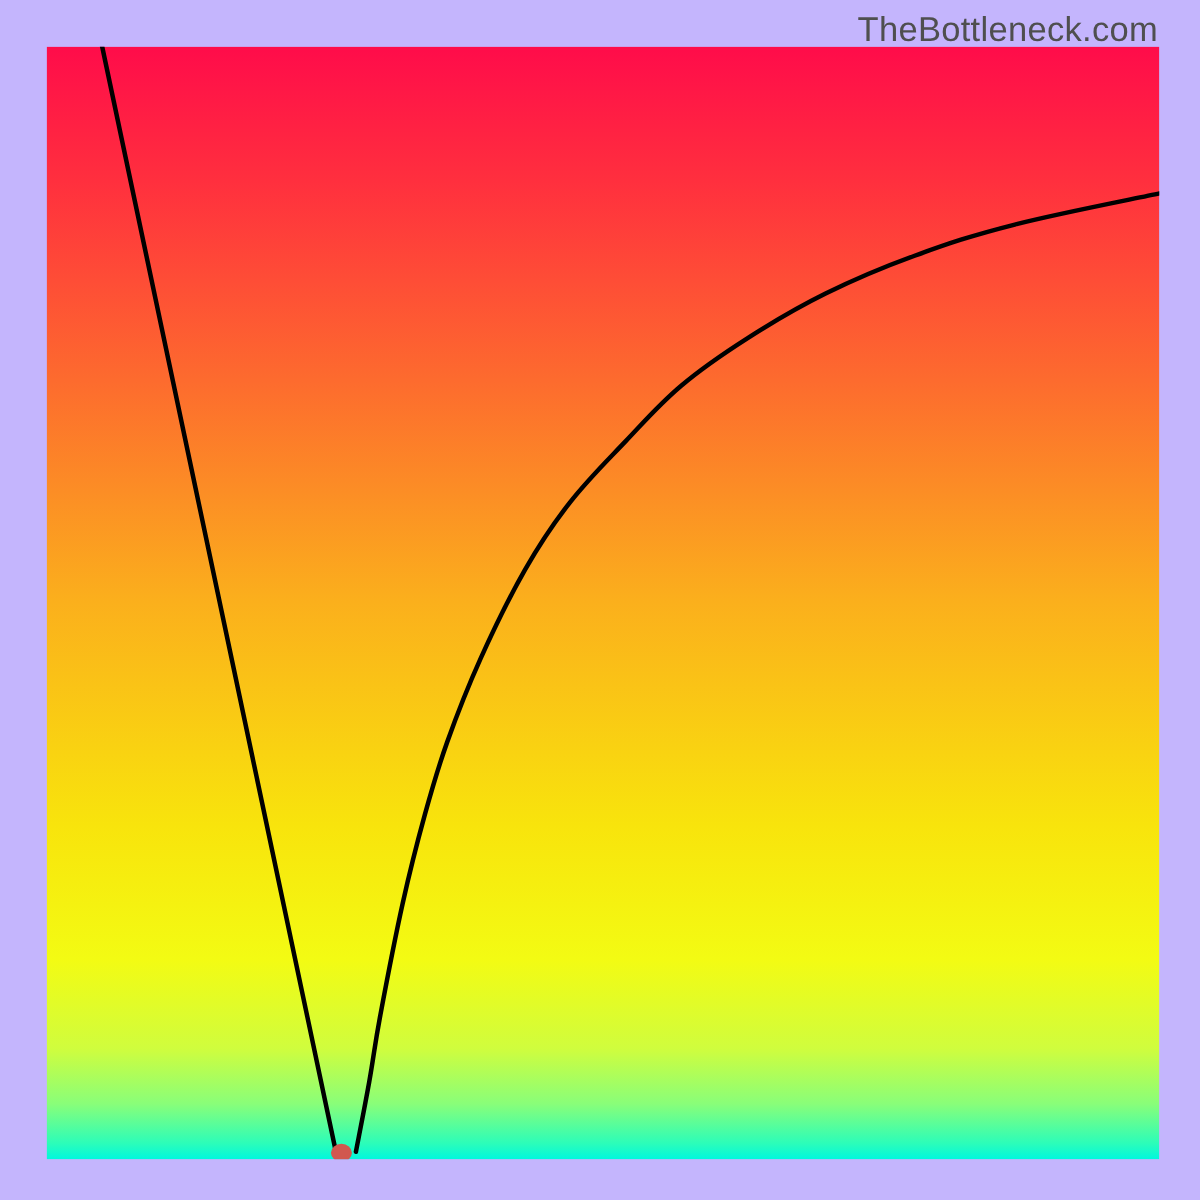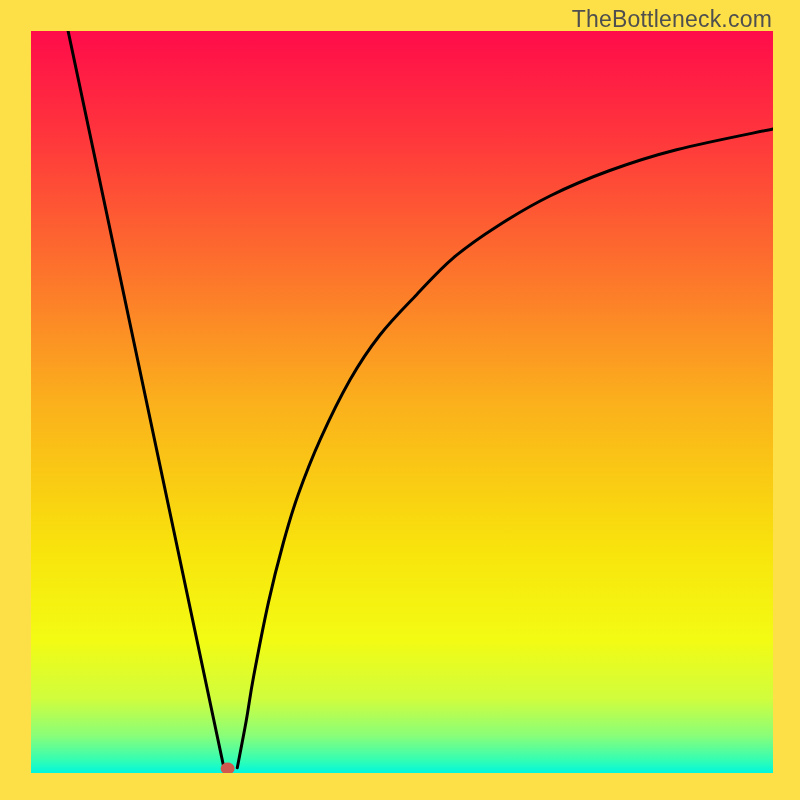--- a/index.html
+++ b/index.html
@@ -9,21 +9,21 @@
     height: 800px;
     background: #000;
     overflow: hidden;
     font-family: Arial, Helvetica, sans-serif;
   }
   .frame {
     position: absolute;
     left: 0; top: 0;
     width: 800px;
     height: 800px;
-    background: #fde047;
+    background: #c4b5fd;
   }
   .plot {
     position: absolute;
     left: 31px;
     top: 31px;
     width: 742px;
     height: 742px;
     overflow: hidden;
   }
   .watermark {

